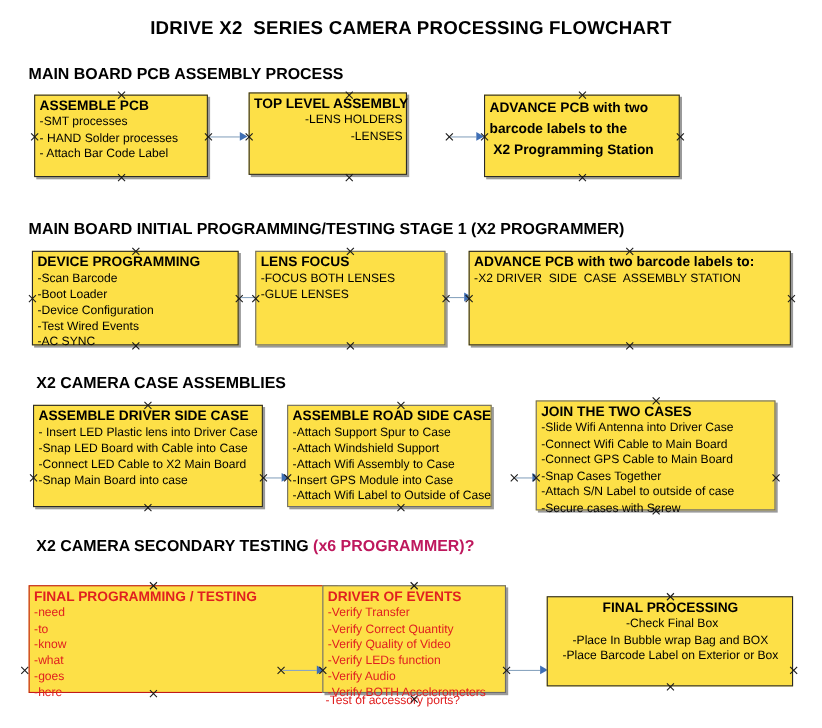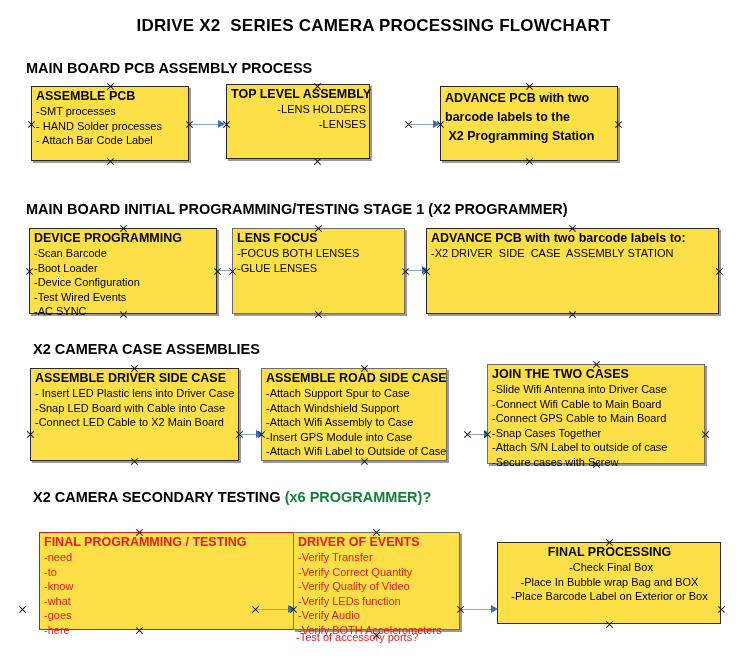--- a/index.html
+++ b/index.html
@@ -30,21 +30,21 @@
   }
 
   
   .section-heading {
     position: absolute;
     font-size: 14.5px;
     font-weight: bold;
     white-space: pre;
   }
   .section-heading .accent {
-    color: #15803d;
+    color: #be185d;
   }
 
   
   .flow-box {
     position: absolute;
     background: #fde047;
     box-sizing: border-box;
     border: 1px solid #2a2a2a;
     box-shadow: 2px 2px 0 0 #9a9a9a;
   }
@@ -243,20 +243,21 @@
 <div class="handle" style="left:719px; top:271px;"></div>
 
 <div class="section-heading" style="left:33px; top:341px;">X2 CAMERA CASE ASSEMBLIES</div>
 
 <div class="flow-box" style="left:30px; top:368px; width:209px; height:93px;">
   <div class="box-inner">
     <div class="box-title">ASSEMBLE DRIVER SIDE CASE</div>
     <div class="box-line">- Insert LED Plastic lens into Driver Case</div>
     <div class="box-line">-Snap LED Board with Cable into Case</div>
     <div class="box-line">-Connect LED Cable to X2 Main Board</div>
+    <div class="box-line">-Snap Main Board into case</div>
   </div>
 </div>
 <div class="handle" style="left:134px; top:368px;"></div>
 <div class="handle" style="left:134px; top:461px;"></div>
 <div class="handle" style="left:30px; top:434px;"></div>
 <div class="handle" style="left:239px; top:434px;"></div>
 
 <div class="connector" style="left:241px; top:430px; width:22px;">
   <div class="shaft" style="width:15px;"></div>
   <div class="head"></div>
@@ -293,21 +294,21 @@
     <div class="box-line">-Secure cases with Screw</div>
   </div>
 </div>
 <div class="handle" style="left:596px; top:364px;"></div>
 <div class="handle" style="left:596px; top:464px;"></div>
 <div class="handle" style="left:487px; top:434px;"></div>
 <div class="handle" style="left:705px; top:434px;"></div>
 
 <div class="section-heading" style="left:33px; top:489px;"><span>X2 CAMERA SECONDARY TESTING </span><span class="accent">(x6 PROGRAMMER)?</span></div>
 
-<div class="flow-box red-edge red-text" style="left:39px; top:532px; width:281px; height:98px;">
+<div class="flow-box red-edge red-text" style="left:26px; top:532px; width:281px; height:98px;">
   <div class="box-inner">
     <div class="box-title">FINAL PROGRAMMING / TESTING</div>
     <div class="box-line">-need</div>
     <div class="box-line">-to</div>
     <div class="box-line">-know</div>
     <div class="box-line">-what</div>
     <div class="box-line">-goes</div>
     <div class="box-line">-here</div>
   </div>
 </div>

